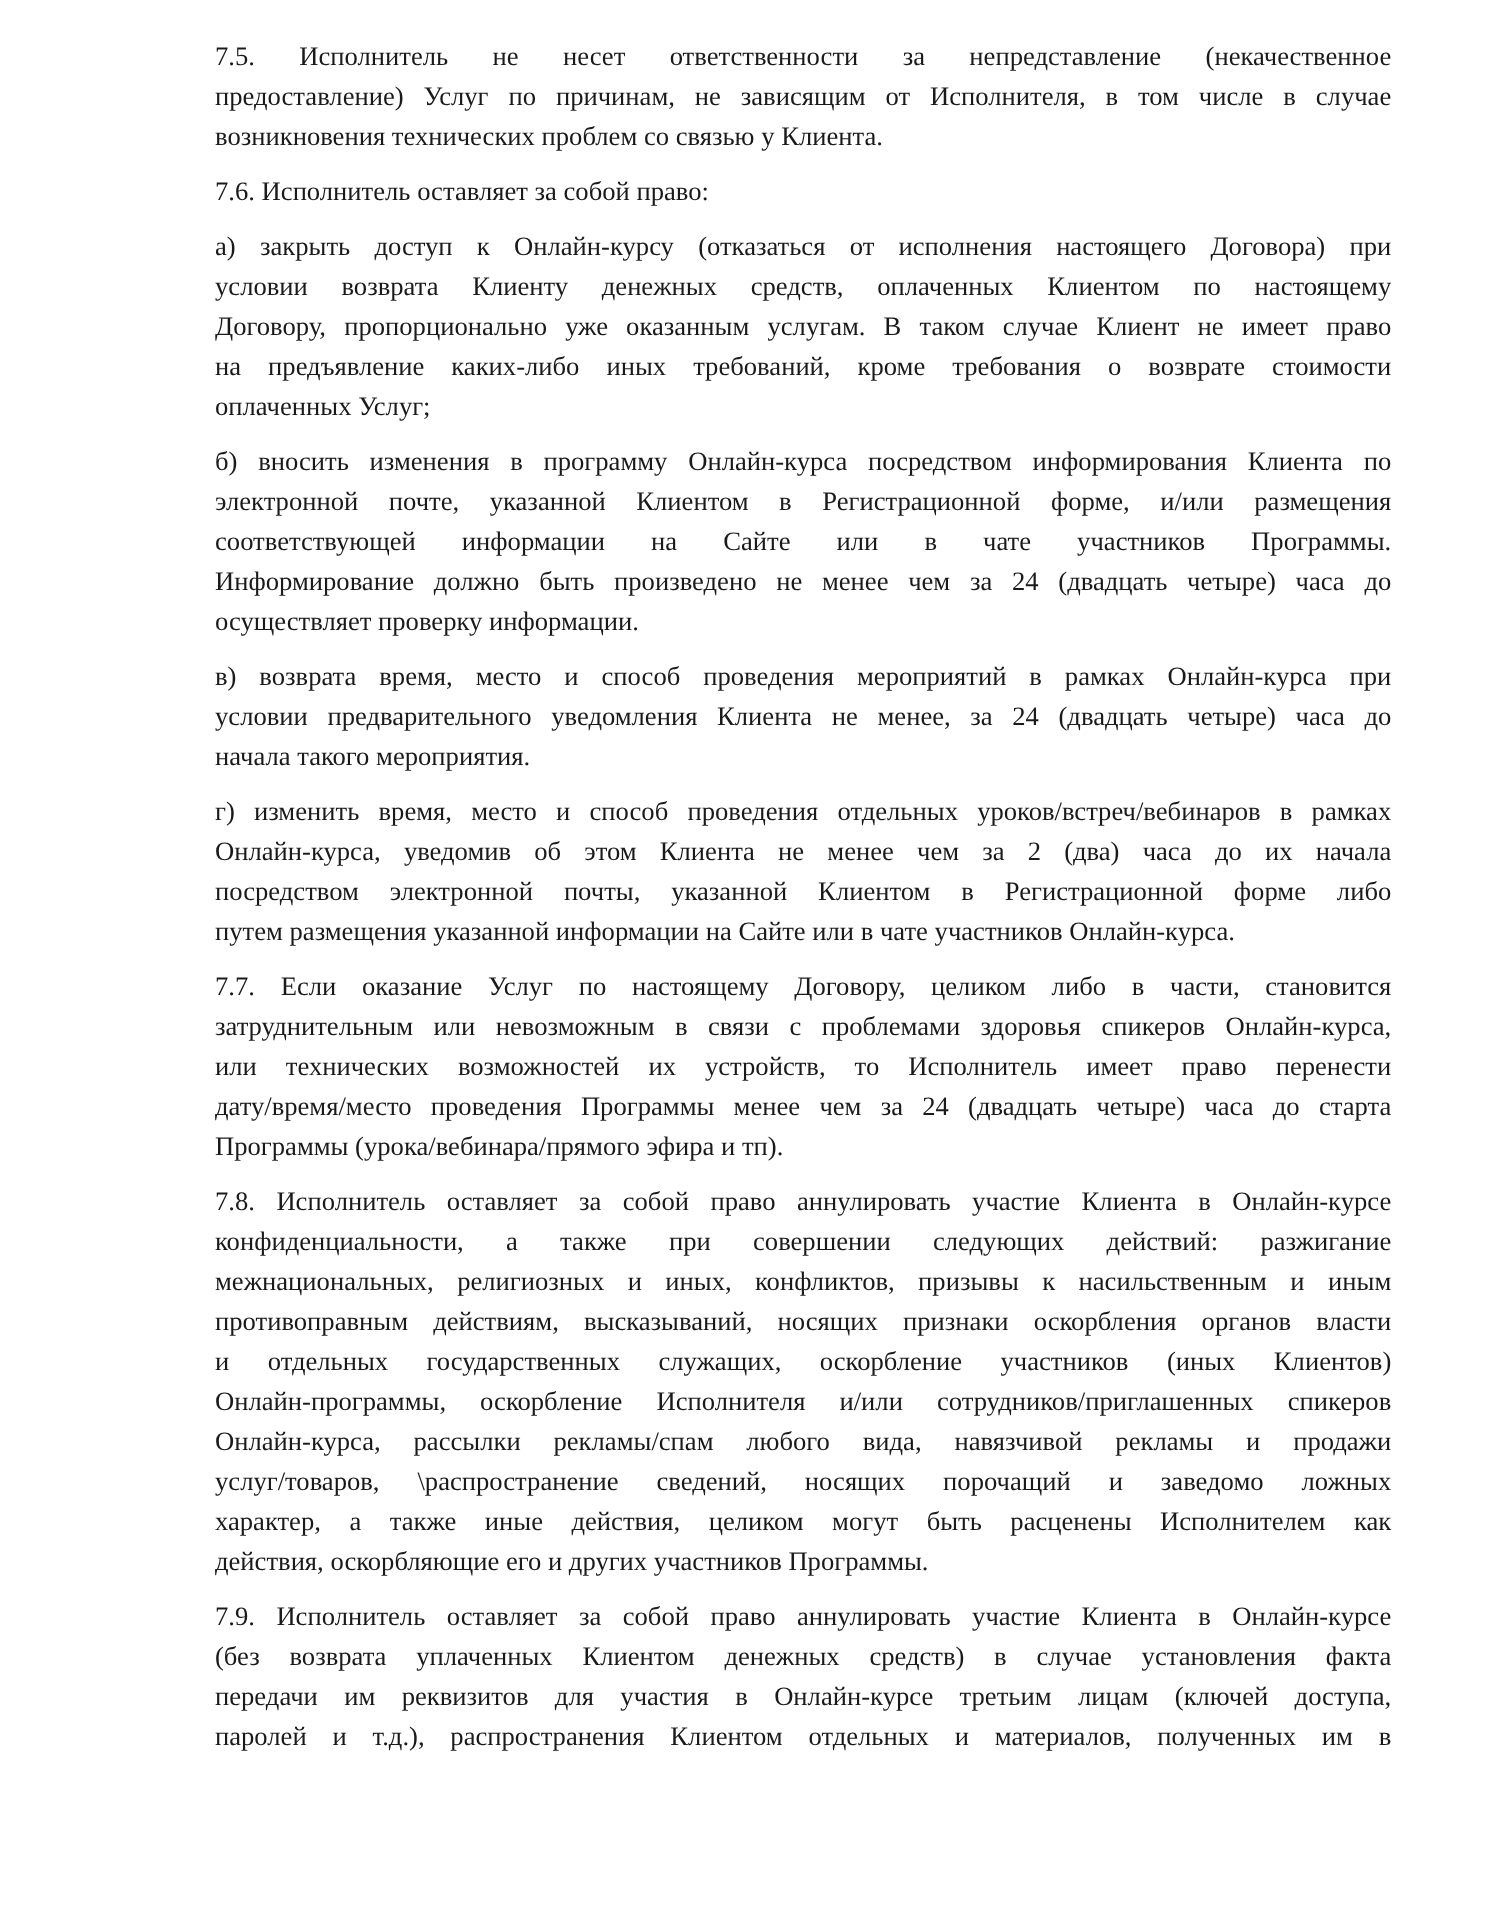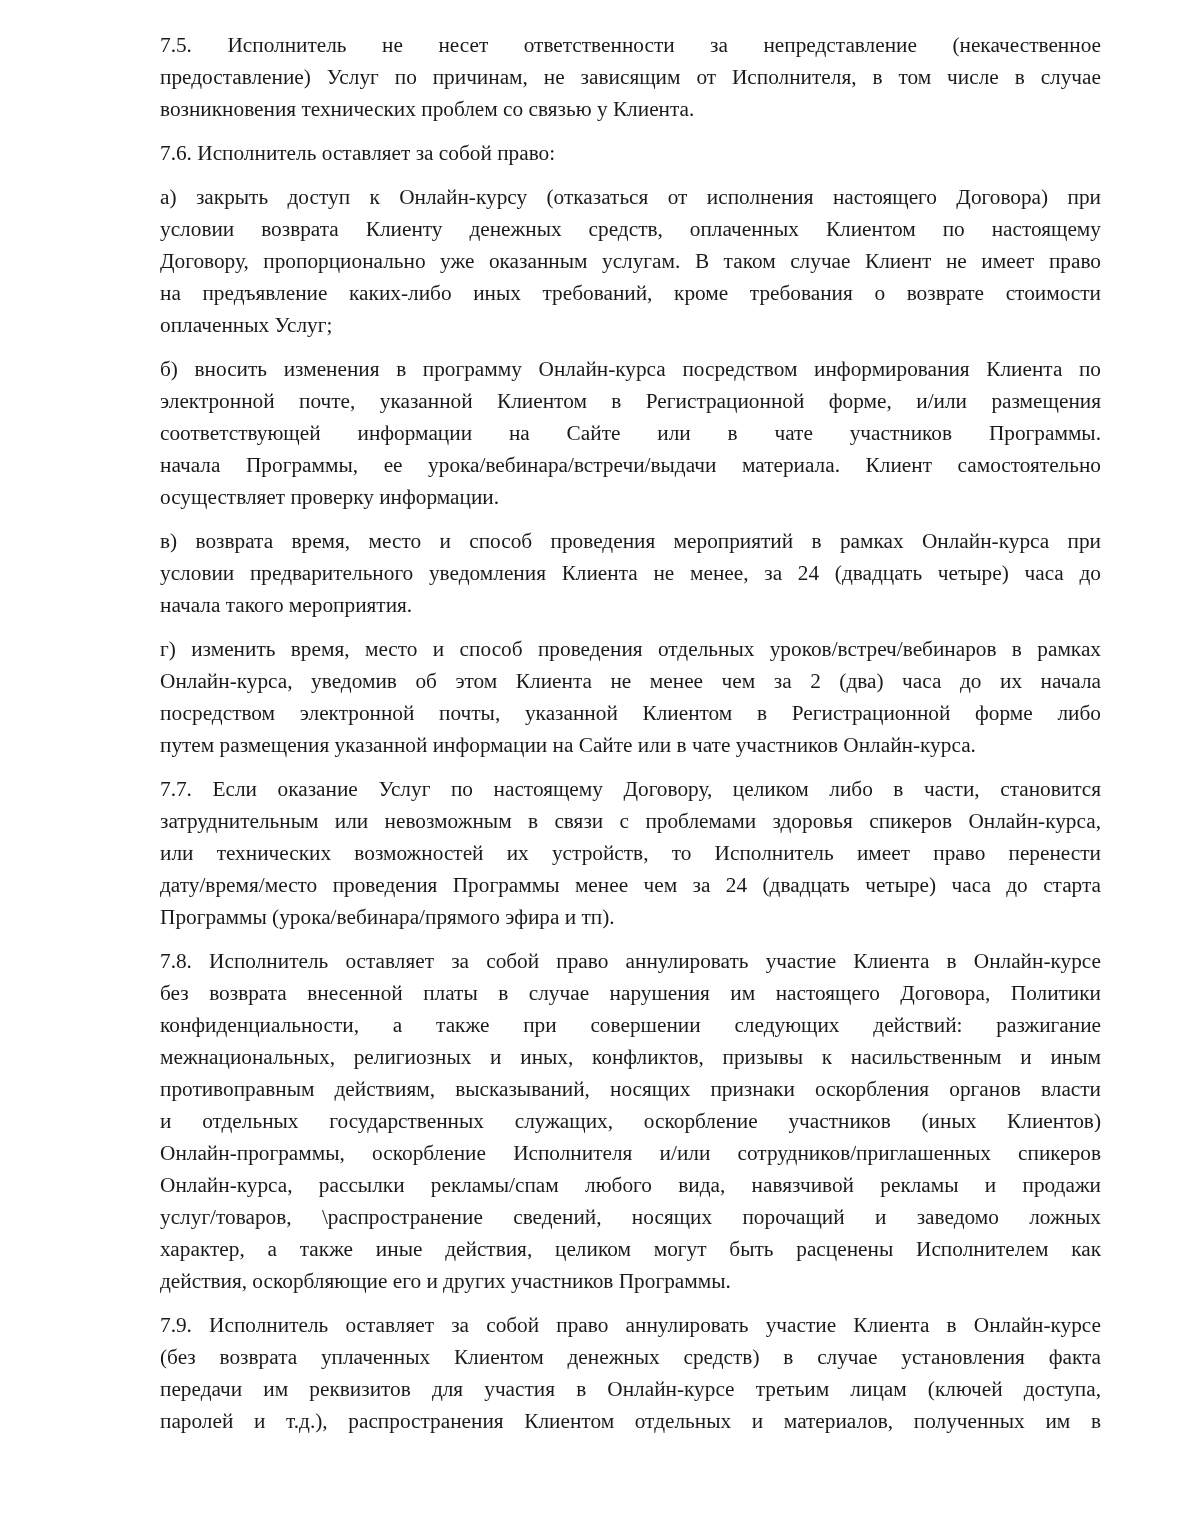--- a/index.html
+++ b/index.html
@@ -8,21 +8,21 @@
       background: #ffffff;
     }
     body {
       width: 1200px;
       height: 1534px;
       overflow: hidden;
       position: relative;
     }
     .page {
       position: absolute;
-      left: 160px;
+      left: 172px;
       top: 29px;
       width: 941px;
       font-family: "Liberation Serif", "DejaVu Serif", serif;
       font-size: 21.3px;
       color: #1a1a1a;
     }
     .para {
       margin: 0 0 12px 0;
     }
     .line {
@@ -55,21 +55,21 @@
       <span class="line">а) закрыть доступ к Онлайн-курсу (отказаться от исполнения настоящего Договора) при</span>
       <span class="line">условии возврата Клиенту денежных средств, оплаченных Клиентом по настоящему</span>
       <span class="line">Договору, пропорционально уже оказанным услугам. В таком случае Клиент не имеет право</span>
       <span class="line">на предъявление каких-либо иных требований, кроме требования о возврате стоимости</span>
       <span class="line last">оплаченных Услуг;</span>
     </div>
     <div class="para">
       <span class="line">б) вносить изменения в программу Онлайн-курса посредством информирования Клиента по</span>
       <span class="line">электронной почте, указанной Клиентом в Регистрационной форме, и/или размещения</span>
       <span class="line">соответствующей информации на Сайте или в чате участников Программы.</span>
-      <span class="line">начала Программы, ее урока/вебинара/встречи/выдачи материала. Клиент самостоятельно</span>
+      <span class="line">Информирование должно быть произведено не менее чем за 24 (двадцать четыре) часа до</span>
       <span class="line last">осуществляет проверку информации.</span>
     </div>
     <div class="para">
       <span class="line">в) возврата время, место и способ проведения мероприятий в рамках Онлайн-курса при</span>
       <span class="line">условии предварительного уведомления Клиента не менее, за 24 (двадцать четыре) часа до</span>
       <span class="line last">начала такого мероприятия.</span>
     </div>
     <div class="para">
       <span class="line">г) изменить время, место и способ проведения отдельных уроков/встреч/вебинаров в рамках</span>
       <span class="line">Онлайн-курса, уведомив об этом Клиента не менее чем за 2 (два) часа до их начала</span>
@@ -78,21 +78,20 @@
     </div>
     <div class="para">
       <span class="line">7.7. Если оказание Услуг по настоящему Договору, целиком либо в части, становится</span>
       <span class="line">затруднительным или невозможным в связи с проблемами здоровья спикеров Онлайн-курса,</span>
       <span class="line">или технических возможностей их устройств, то Исполнитель имеет право перенести</span>
       <span class="line">дату/время/место проведения Программы менее чем за 24 (двадцать четыре) часа до старта</span>
       <span class="line last">Программы (урока/вебинара/прямого эфира и тп).</span>
     </div>
     <div class="para">
       <span class="line">7.8. Исполнитель оставляет за собой право аннулировать участие Клиента в Онлайн-курсе</span>
-      <span class="line">без возврата внесенной платы в случае нарушения им настоящего Договора, Политики</span>
       <span class="line">конфиденциальности, а также при совершении следующих действий: разжигание</span>
       <span class="line">межнациональных, религиозных и иных, конфликтов, призывы к насильственным и иным</span>
       <span class="line">противоправным действиям, высказываний, носящих признаки оскорбления органов власти</span>
       <span class="line">и отдельных государственных служащих, оскорбление участников (иных Клиентов)</span>
       <span class="line">Онлайн-программы, оскорбление Исполнителя и/или сотрудников/приглашенных спикеров</span>
       <span class="line">Онлайн-курса, рассылки рекламы/спам любого вида, навязчивой рекламы и продажи</span>
       <span class="line">услуг/товаров, \распространение сведений, носящих порочащий и заведомо ложных</span>
       <span class="line">характер, а также иные действия, целиком могут быть расценены Исполнителем как</span>
       <span class="line last">действия, оскорбляющие его и других участников Программы.</span>
     </div>

